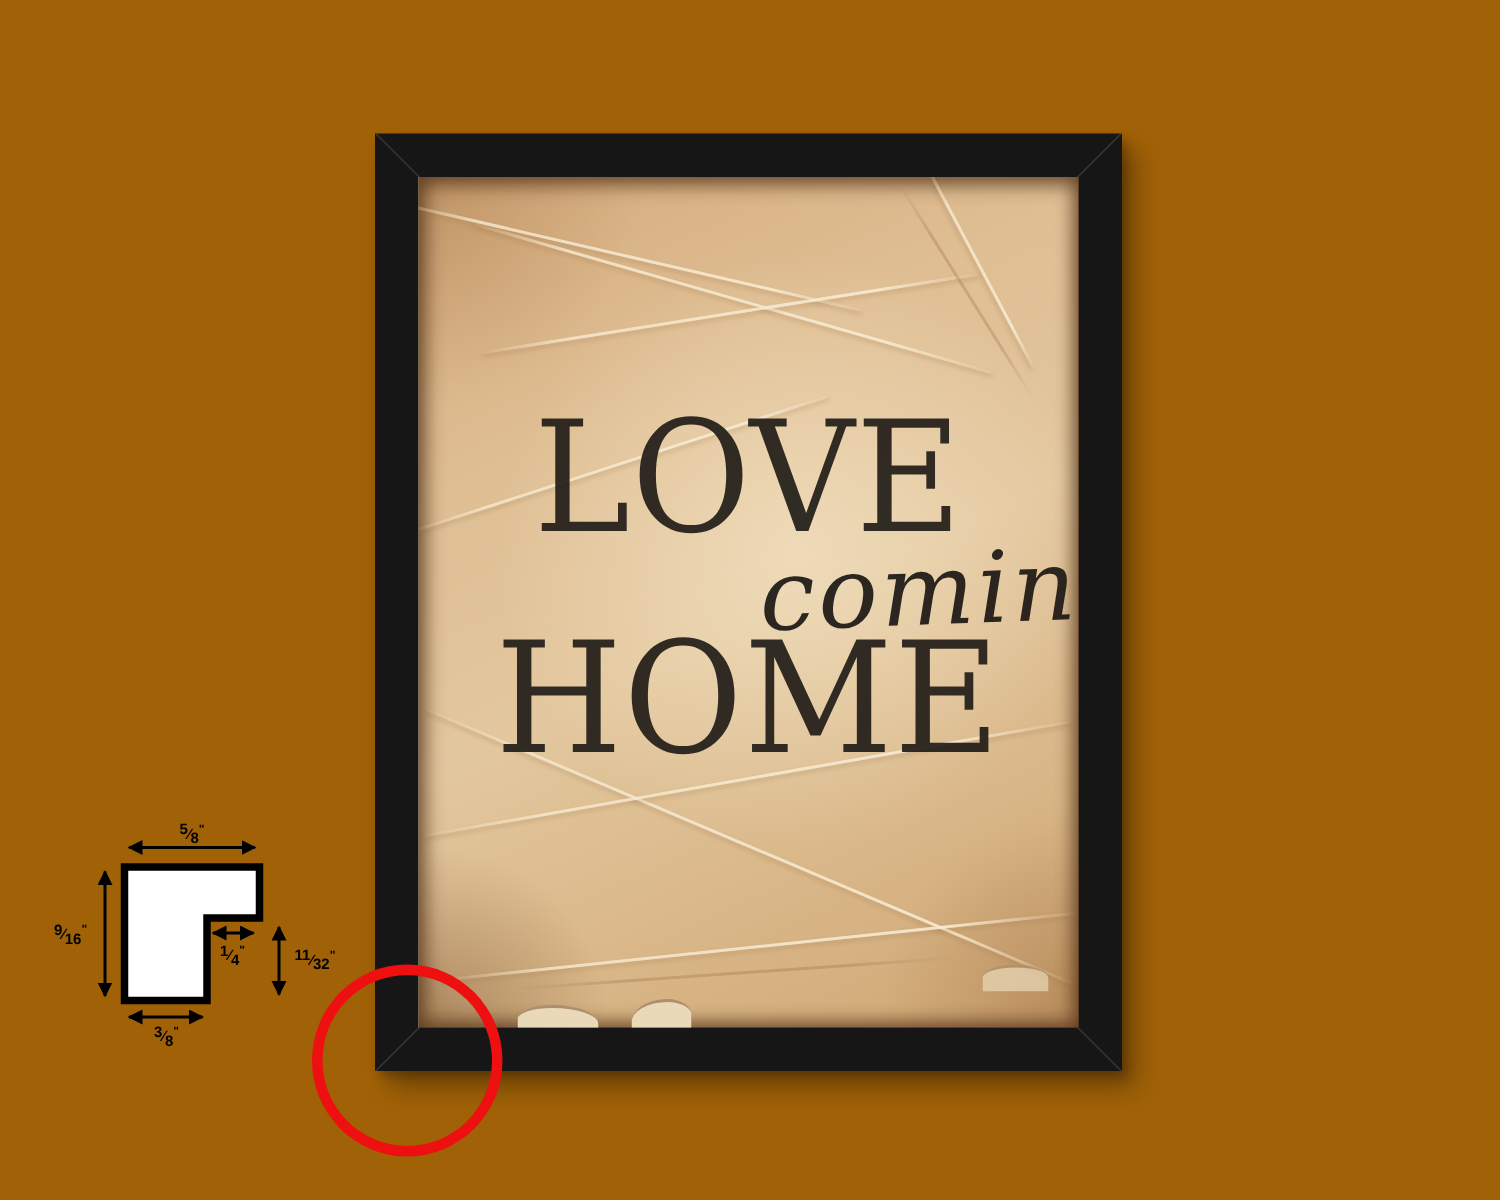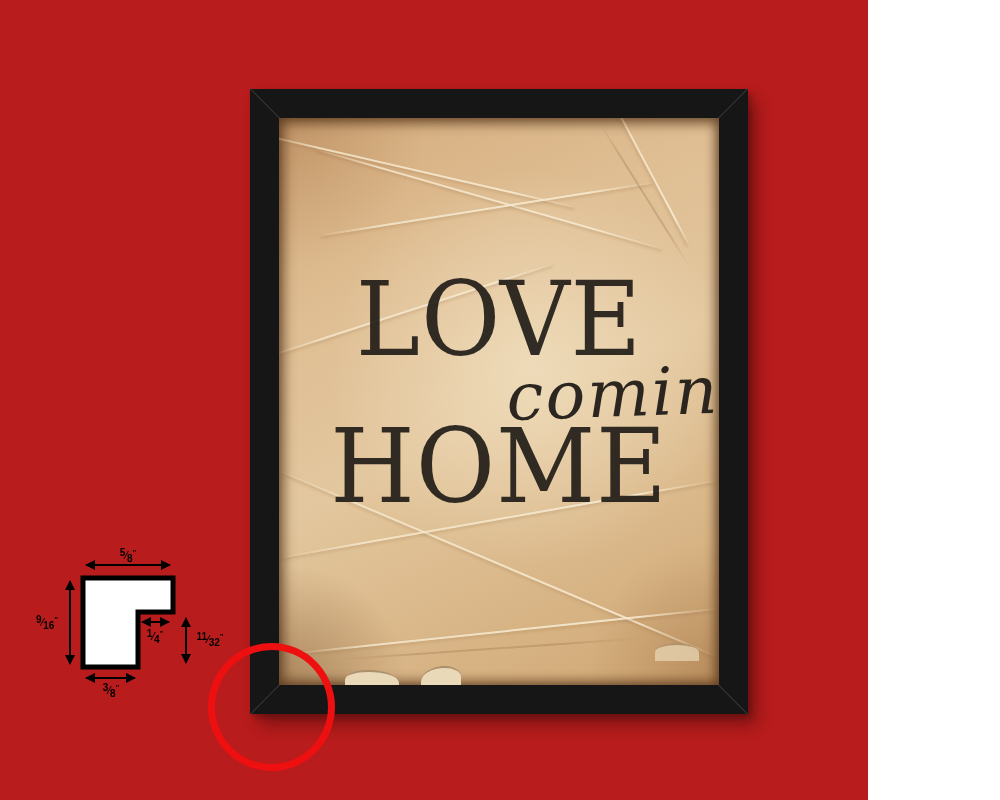--- a/index.html
+++ b/index.html
@@ -2,21 +2,21 @@
 <html><head>
 <meta charset="utf-8">
 <style>
   html, body {
     margin: 0; padding: 0;
     width: 1000px; height: 800px;
     background: #ffffff;
     font-family: "Liberation Sans", sans-serif;
     overflow: hidden;
   }
-  .stage { position: relative; width: 868px; height: 800px; background: #b91c1c; }
+  .stage { position: relative; width: 1000px; height: 800px; background: #a16207; }
 
   
   .frame {
     position: absolute; left: 250px; top: 89px;
     width: 498px; height: 625px;
     box-sizing: border-box;
     background: #161616;
     padding: 29px;
     box-shadow: 9px 11px 16px rgba(0,0,0,0.30), 3px 4px 6px rgba(0,0,0,0.22);
   }

